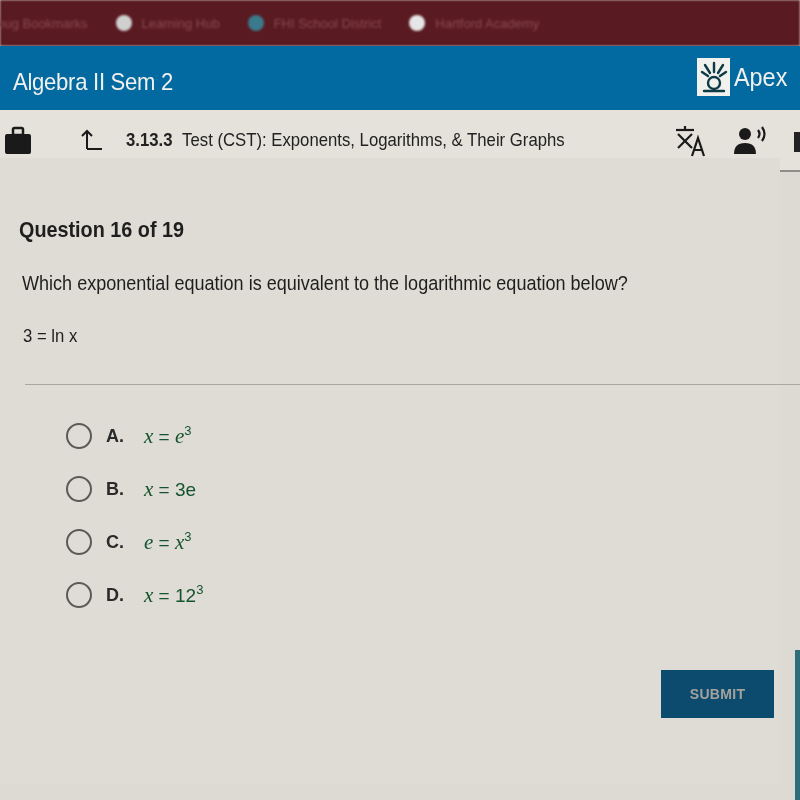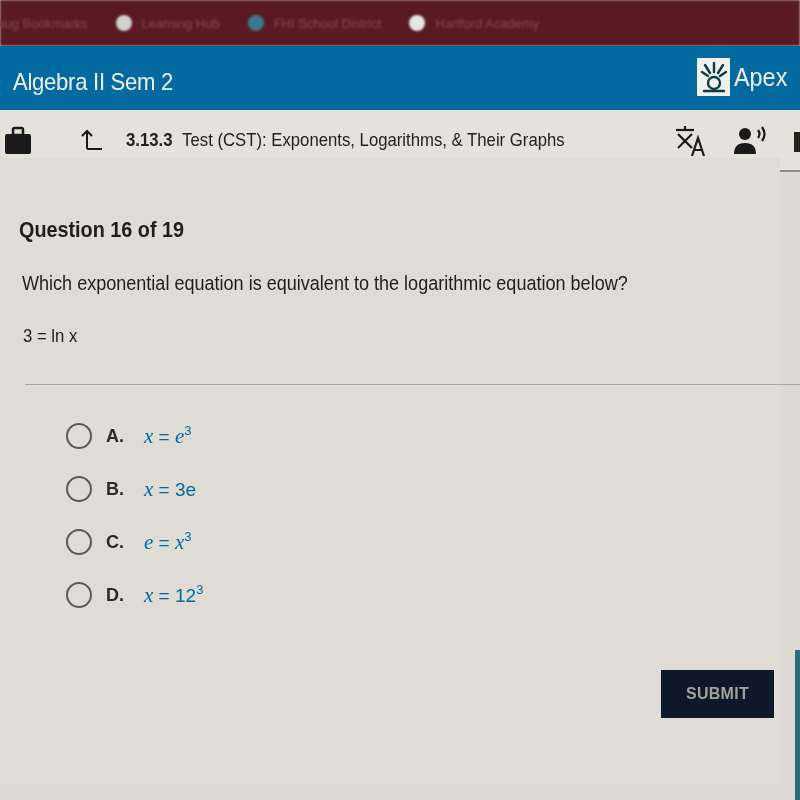--- a/index.html
+++ b/index.html
@@ -86,27 +86,27 @@
     .choices { position: absolute; left: 66px; top: 264px; }
     .choice {
       display: flex; align-items: center; height: 28px; margin-bottom: 25px;
       cursor: pointer;
     }
     .radio {
       width: 26px; height: 26px; border: 2.5px solid #5a5a58; border-radius: 50%;
       background: transparent; margin-right: 14px; flex: none;
     }
     .choice-letter { font-size: 18px; color: #2a2a2a; width: 38px; font-weight: bold; }
-    .choice-text { font-size: 19px; color: #0369a1; white-space: nowrap; }
+    .choice-text { font-size: 19px; color: #14532d; white-space: nowrap; }
     .choice-text i { font-family: "Liberation Serif", serif; font-style: italic; font-size: 21px; }
     .choice-text sup { font-size: 13px; vertical-align: 8px; }
     .submit-btn {
       position: absolute; left: 661px; top: 512px; width: 113px; height: 48px;
-      background: #0f172a; border: none; color: #a4a29d;
-      font-size: 16px; font-weight: bold; letter-spacing: 0.3px;
+      background: #0c4a6e; border: none; color: #a4a29d;
+      font-size: 14px; font-weight: bold; letter-spacing: 0.3px;
       font-family: "Liberation Sans", sans-serif;
     }
     .right-edge {
       position: absolute; left: 795px; top: 650px; width: 5px; height: 150px; background: #2f6d7a;
     }
   </style>
 </head>
 <body>
 
 <div class="bookmarks">

